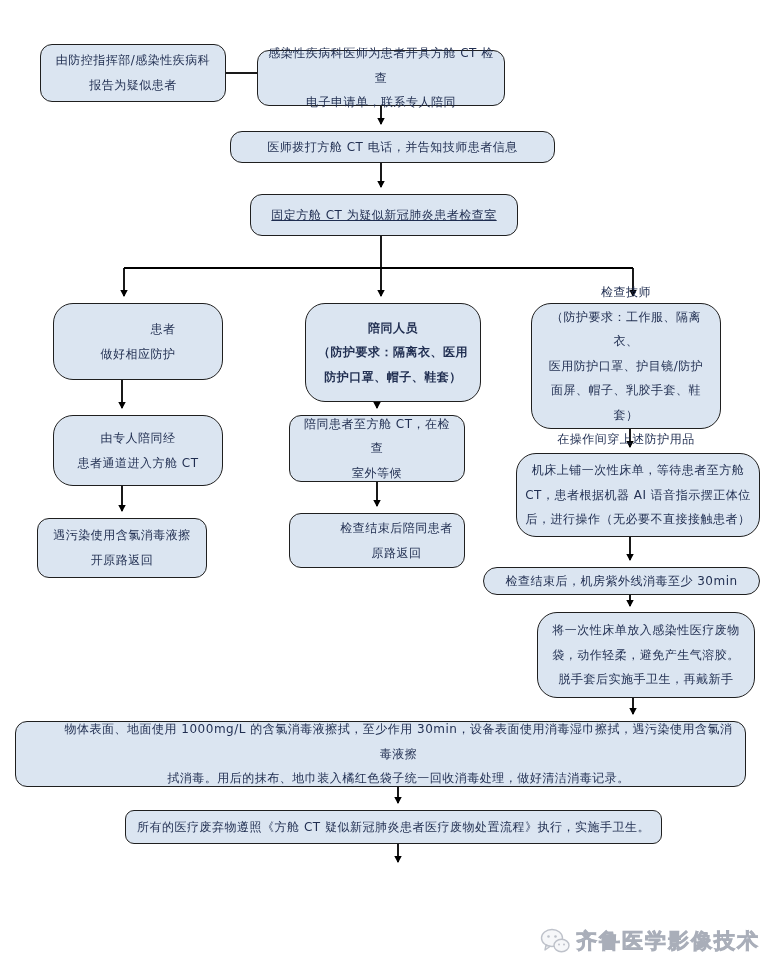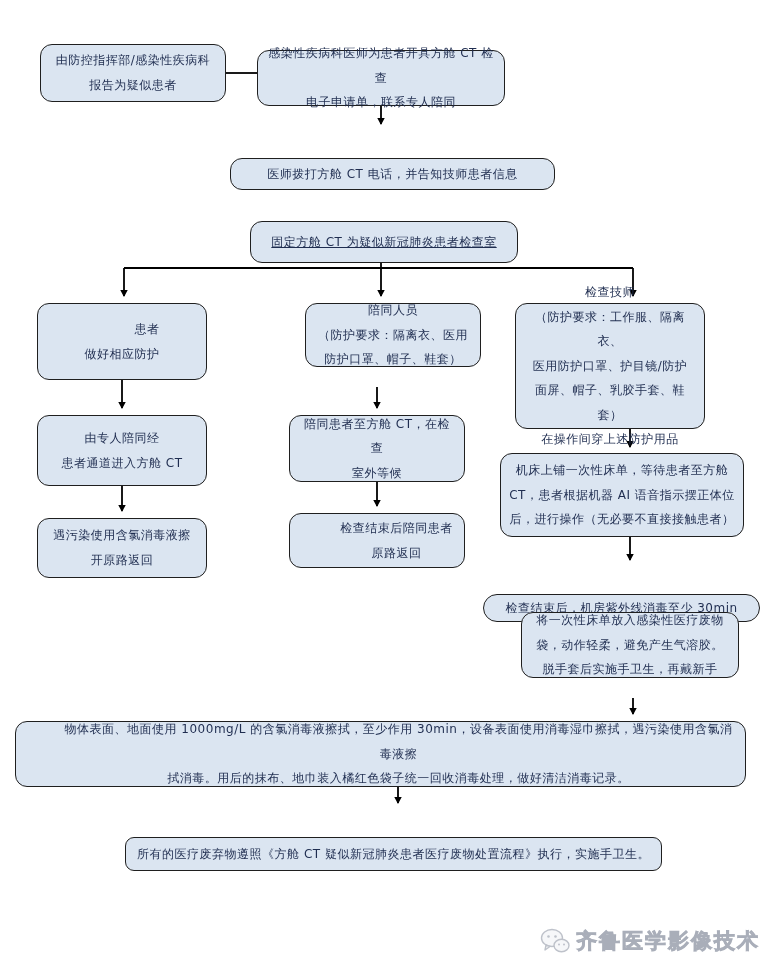--- a/index.html
+++ b/index.html
@@ -11,22 +11,22 @@
     position:absolute;box-sizing:border-box;
     background:var(--box-fill,#dbe5f1);
     border:1.6px solid var(--box-border,#1f1f1f);
     border-radius:12px;
     display:flex;align-items:center;justify-content:center;
     text-align:center;white-space:pre-line;
     color:var(--text-color,#1f2d50);
     font-size:12px;line-height:2.05;letter-spacing:0.5px;
     padding:2px 8px;font-weight:500;
   }
-  .node.tight{line-height:1.5;margin-top:27px;}
-  .node.big-radius{border-radius:12px;}
+  .node.tight{line-height:1.5;}
+  .node.big-radius{border-radius:20px;margin-left:16px;}
   #connectors{position:absolute;left:0;top:0;pointer-events:none;}
   #watermark{
     position:absolute;left:540px;top:918px;width:225px;height:45px;
     display:flex;align-items:center;gap:6px;
     color:var(--watermark-color,#c4c9d2);
     -webkit-text-stroke:0.8px #a9aeb9;
     font-size:21px;font-weight:700;letter-spacing:2px;
     user-select:none;
   }
   #watermark svg{flex:0 0 auto;opacity:0.75;}
@@ -76,21 +76,21 @@
 
   <div class="node big-radius" style="left:37px;top:303px;width:170px;height:77px;text-align:right;">患者
 做好相应防护</div>
 
   <div class="node big-radius" style="left:37px;top:415px;width:170px;height:71px;">由专人陪同经
 患者通道进入方舱 CT</div>
 
   <div class="node" style="left:37px;top:518px;width:170px;height:60px;">遇污染使用含氯消毒液擦
 开原路返回</div>
 
-  <div class="node big-radius" style="left:305px;top:303px;width:176px;height:64px;">陪同人员
+  <div class="node big-radius" style="left:289px;top:303px;width:176px;height:99px;font-weight:bold;">陪同人员
 （防护要求：隔离衣、医用
 防护口罩、帽子、鞋套）</div>
 
   <div class="node" style="left:289px;top:415px;width:176px;height:67px;">陪同患者至方舱 CT，在检查
 室外等候</div>
 
   <div class="node" style="left:289px;top:513px;width:176px;height:55px;padding-left:47px;">检查结束后陪同患者
 原路返回</div>
 
   <div class="node big-radius" style="left:515px;top:303px;width:190px;height:126px;">检查技师
@@ -98,21 +98,21 @@
 医用防护口罩、护目镜/防护
 面屏、帽子、乳胶手套、鞋套）
 在操作间穿上述防护用品</div>
 
   <div class="node big-radius" style="left:500px;top:453px;width:244px;height:84px;">机床上铺一次性床单，等待患者至方舱
 CT，患者根据机器 AI 语音指示摆正体位
 后，进行操作（无必要不直接接触患者）</div>
 
   <div class="node tight" style="left:483px;top:567px;width:277px;height:28px;border-radius:14px;">检查结束后，机房紫外线消毒至少 30min</div>
 
-  <div class="node big-radius" style="left:521px;top:612px;width:218px;height:66px;">将一次性床单放入感染性医疗废物
+  <div class="node big-radius" style="left:521px;top:612px;width:218px;height:86px;">将一次性床单放入感染性医疗废物
 袋，动作轻柔，避免产生气溶胶。
 脱手套后实施手卫生，再戴新手</div>
 
   <div class="node" style="left:15px;top:721px;width:731px;height:66px;padding-left:44px;">物体表面、地面使用 1000mg/L 的含氯消毒液擦拭，至少作用 30min，设备表面使用消毒湿巾擦拭，遇污染使用含氯消毒液擦
 拭消毒。用后的抹布、地巾装入橘红色袋子统一回收消毒处理，做好清洁消毒记录。</div>
 
   <div class="node tight" style="left:125px;top:810px;width:537px;height:34px;border-radius:9px;">所有的医疗废弃物遵照《方舱 CT 疑似新冠肺炎患者医疗废物处置流程》执行，实施手卫生。</div>
 
 
   <div id="watermark">

